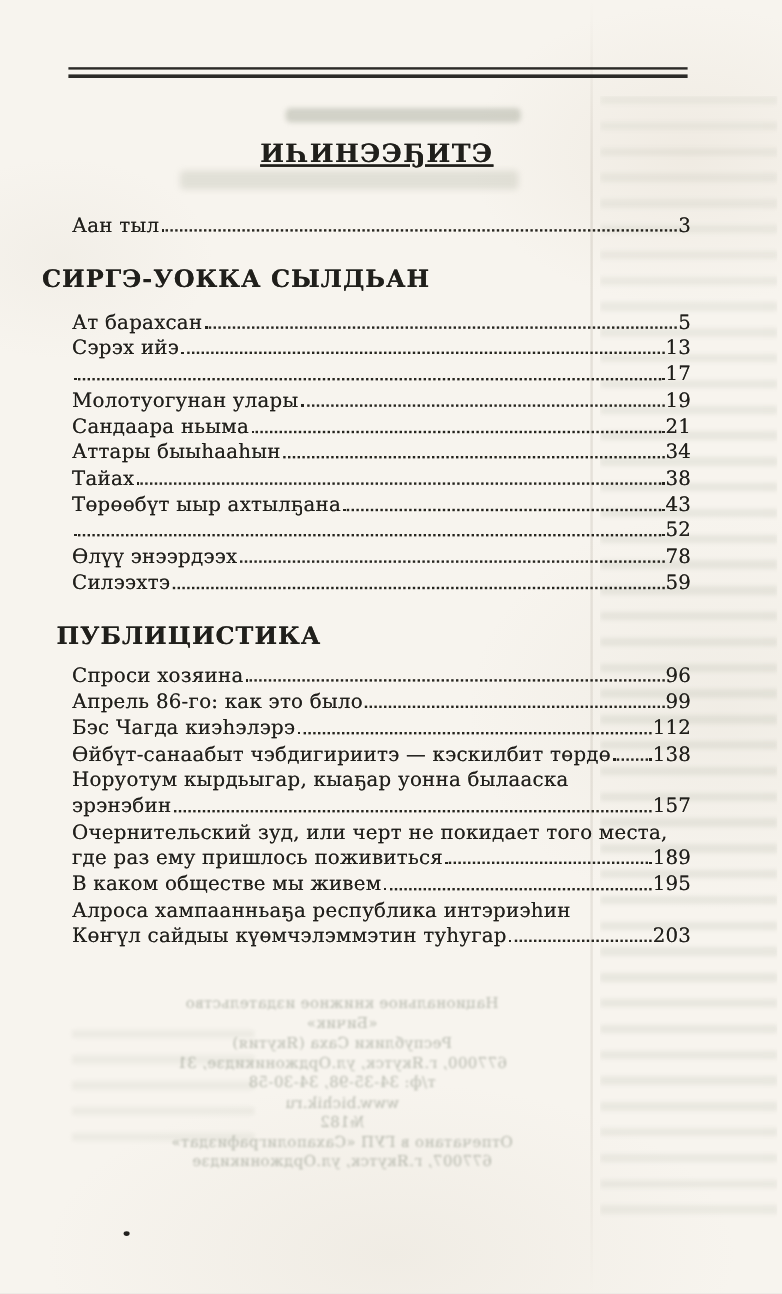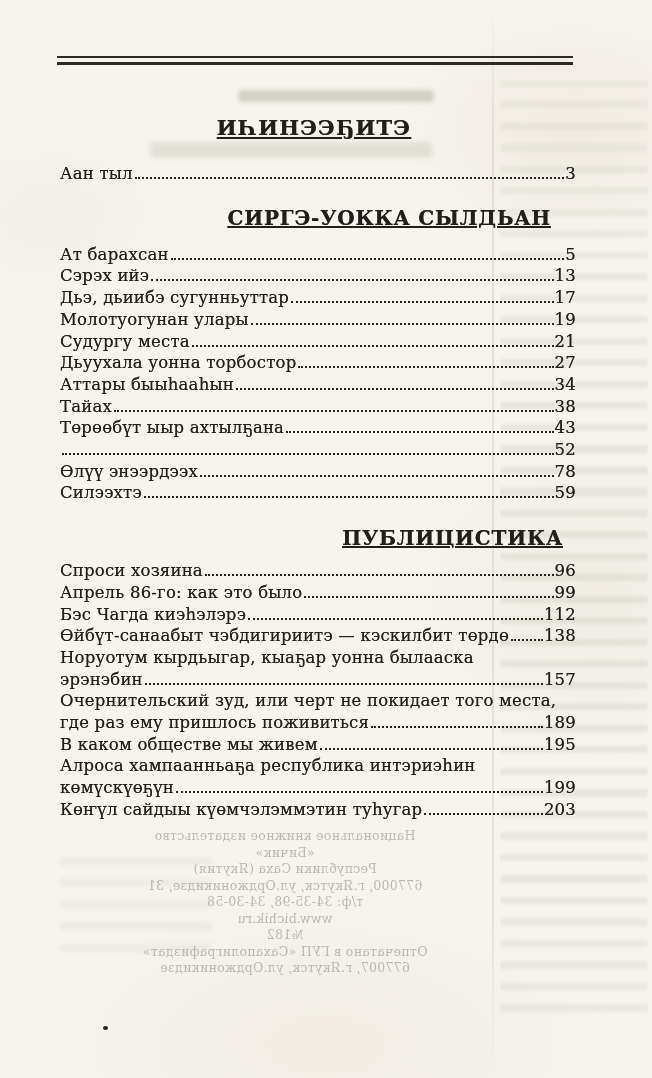--- a/index.html
+++ b/index.html
@@ -20,32 +20,31 @@
   .rule-a{position:absolute;left:57px;top:56px;width:516px;height:0;border-top:2px solid #2b2a27;}
   .rule-b{position:absolute;left:57px;top:62px;width:516px;height:0;border-top:3px solid #2b2a27;}
   
   .page-title{
     position:absolute;left:60px;top:115px;width:516px;text-align:center;
     font-size:21px;font-weight:bold;letter-spacing:1.2px;transform:translateX(-4px);
     text-shadow:0 0 .5px rgba(32,31,27,.85);
     text-decoration:underline;
   }
   
-  .toc{position:absolute;left:60px;top:163px;width:516px;}
+  .toc{position:absolute;left:60px;top:177px;width:516px;}
   .row{
     display:flex;align-items:baseline;line-height:21.7px;font-size:16.5px;
     letter-spacing:.2px;white-space:nowrap;text-shadow:0 0 .4px rgba(32,31,27,.75);
   }
   .lbl{flex:0 0 auto;}
   .dots{flex:1 1 auto;min-width:10px;border-bottom:2.4px dotted #26251f;margin:0 1px 4px 2px;}
   .pg{flex:0 0 auto;}
   .sec-heading{
-    font-size:20px;font-weight:bold;text-align:right;letter-spacing:.8px;line-height:26px;
+    font-size:20px;font-weight:bold;text-align:left;letter-spacing:.8px;line-height:26px;
     text-shadow:0 0 .5px rgba(32,31,27,.85);
-    text-decoration:underline;
   }
   .sec-h0{margin:20px 0 13px;transform:translateX(-25px);}
   .sec-h1{margin:21px 0 9px;transform:translateX(-13px);}
   
   .bleed-col{
     position:absolute;left:500px;top:80px;width:148px;height:938px;
     background:repeating-linear-gradient(180deg,
       rgba(138,145,126,.30) 0px, rgba(138,145,126,.30) 7px,
       transparent 7px, transparent 21.5px);
     filter:blur(1.8px);opacity:.45;
@@ -115,38 +114,32 @@
               <span class="lbl">Ат барахсан</span>
               <span class="dots"></span>
               <span class="pg">5</span>
             </div>
             <div class="row">
               <span class="lbl">Сэрэх ийэ</span>
               <span class="dots"></span>
               <span class="pg">13</span>
             </div>
             <div class="row">
-              <span class="lbl">Дьэ, дьиибэ сугунньуттар</span>
               <span class="dots"></span>
               <span class="pg">17</span>
             </div>
             <div class="row">
               <span class="lbl">Молотуогунан улары</span>
               <span class="dots"></span>
               <span class="pg">19</span>
             </div>
             <div class="row">
-              <span class="lbl">Судургу места</span>
+              <span class="lbl">Сандаара ньыма</span>
               <span class="dots"></span>
               <span class="pg">21</span>
-            </div>
-            <div class="row">
-              <span class="lbl">Дьуухала уонна торбостор</span>
-              <span class="dots"></span>
-              <span class="pg">27</span>
             </div>
             <div class="row">
               <span class="lbl">Аттары быыһааһын</span>
               <span class="dots"></span>
               <span class="pg">34</span>
             </div>
             <div class="row">
               <span class="lbl">Тайах</span>
               <span class="dots"></span>
               <span class="pg">38</span>
@@ -212,25 +205,20 @@
               <span class="pg">189</span>
             </div>
             <div class="row">
               <span class="lbl">В каком обществе мы живем</span>
               <span class="dots"></span>
               <span class="pg">195</span>
             </div>
             <div class="row wrap-first">
               <span class="lbl">Алроса хампаанньаҕа республика интэриэһин</span>
             </div>
-            <div class="row wrap-second">
-              <span class="lbl">көмүскүөҕүн</span>
-              <span class="dots"></span>
-              <span class="pg">199</span>
-            </div>
             <div class="row">
               <span class="lbl">Көҥүл сайдыы күөмчэлэммэтин туһугар</span>
               <span class="dots"></span>
               <span class="pg">203</span>
             </div>
           </div>
         </section>
       </div>
   </div>
 

